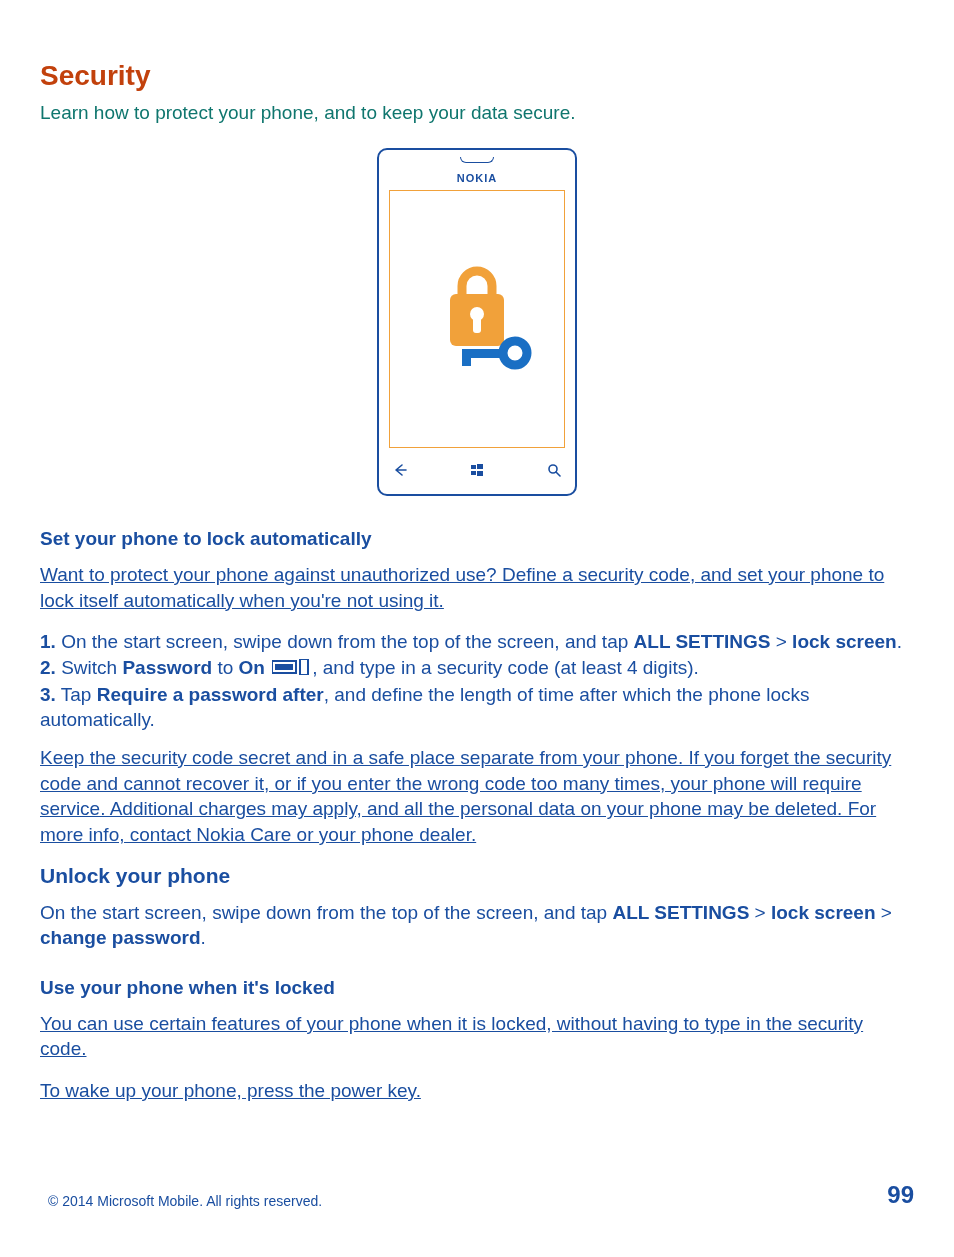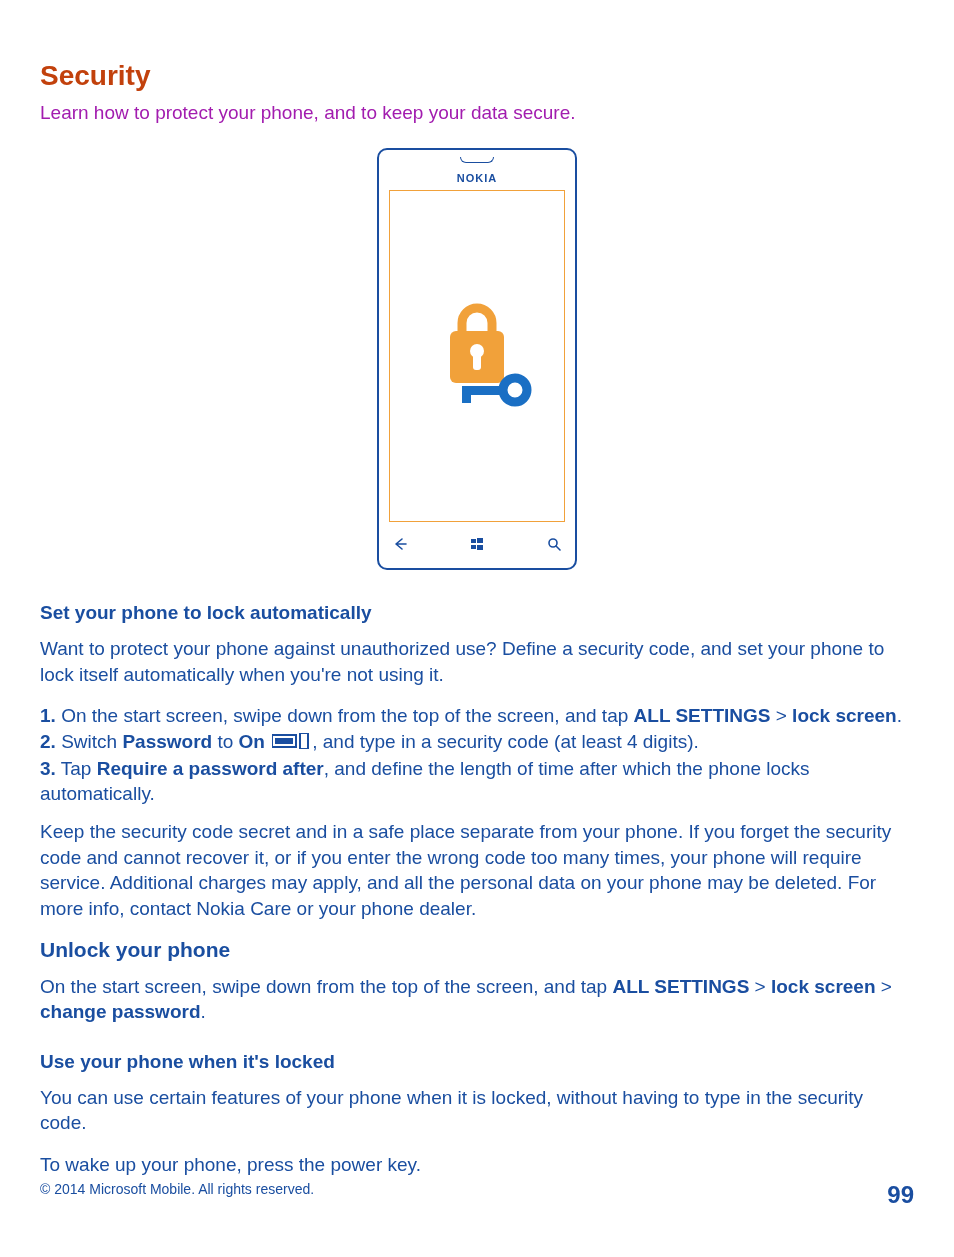--- a/index.html
+++ b/index.html
@@ -13,32 +13,32 @@
     padding: 60px 40px 40px 40px;
   }
   .h1 {
     font-size: 28px;
     font-weight: 700;
     color: #c2410c;
     margin-bottom: 10px;
   }
   .intro {
     font-size: 19px;
-    color: #a21caf;
+    color: #0f766e;
     margin-bottom: 24px;
   }
   .phone-wrap {
     width: 100%;
     display: flex;
     justify-content: center;
     margin-bottom: 32px;
   }
   .phone {
     width: 200px;
-    height: 422px;
+    height: 348px;
     border: 2px solid #1a4ea0;
     border-radius: 10px;
     position: relative;
     background: #fff;
   }
   .speaker {
     position: absolute;
     top: 7px;
     left: 50%;
     transform: translateX(-50%);
@@ -86,41 +86,42 @@
     font-weight: 700;
     color: #1a4ea0;
     margin-top: 26px;
     margin-bottom: 12px;
   }
   .para {
     font-size: 19px;
     color: #1a4ea0;
     margin-bottom: 16px;
     line-height: 1.35;
+    text-decoration: underline;
   }
   .steps {
     font-size: 19px;
     color: #1a4ea0;
     line-height: 1.35;
     margin-bottom: 12px;
   }
   .bold { font-weight: 700; }
   .toggle-icon {
     display: inline-block;
     vertical-align: middle;
     margin: 0 2px;
   }
   .footer {
     position: absolute;
-    left: 40px;
+    left: 48px;
     right: 40px;
     bottom: 48px;
     display: flex;
     justify-content: space-between;
-    align-items: flex-start;
+    align-items: flex-end;
   }
   .copyright {
     font-size: 14px;
     color: #1a4ea0;
   }
   .page-num {
     font-size: 24px;
     font-weight: 700;
     color: #1a4ea0;
   }

